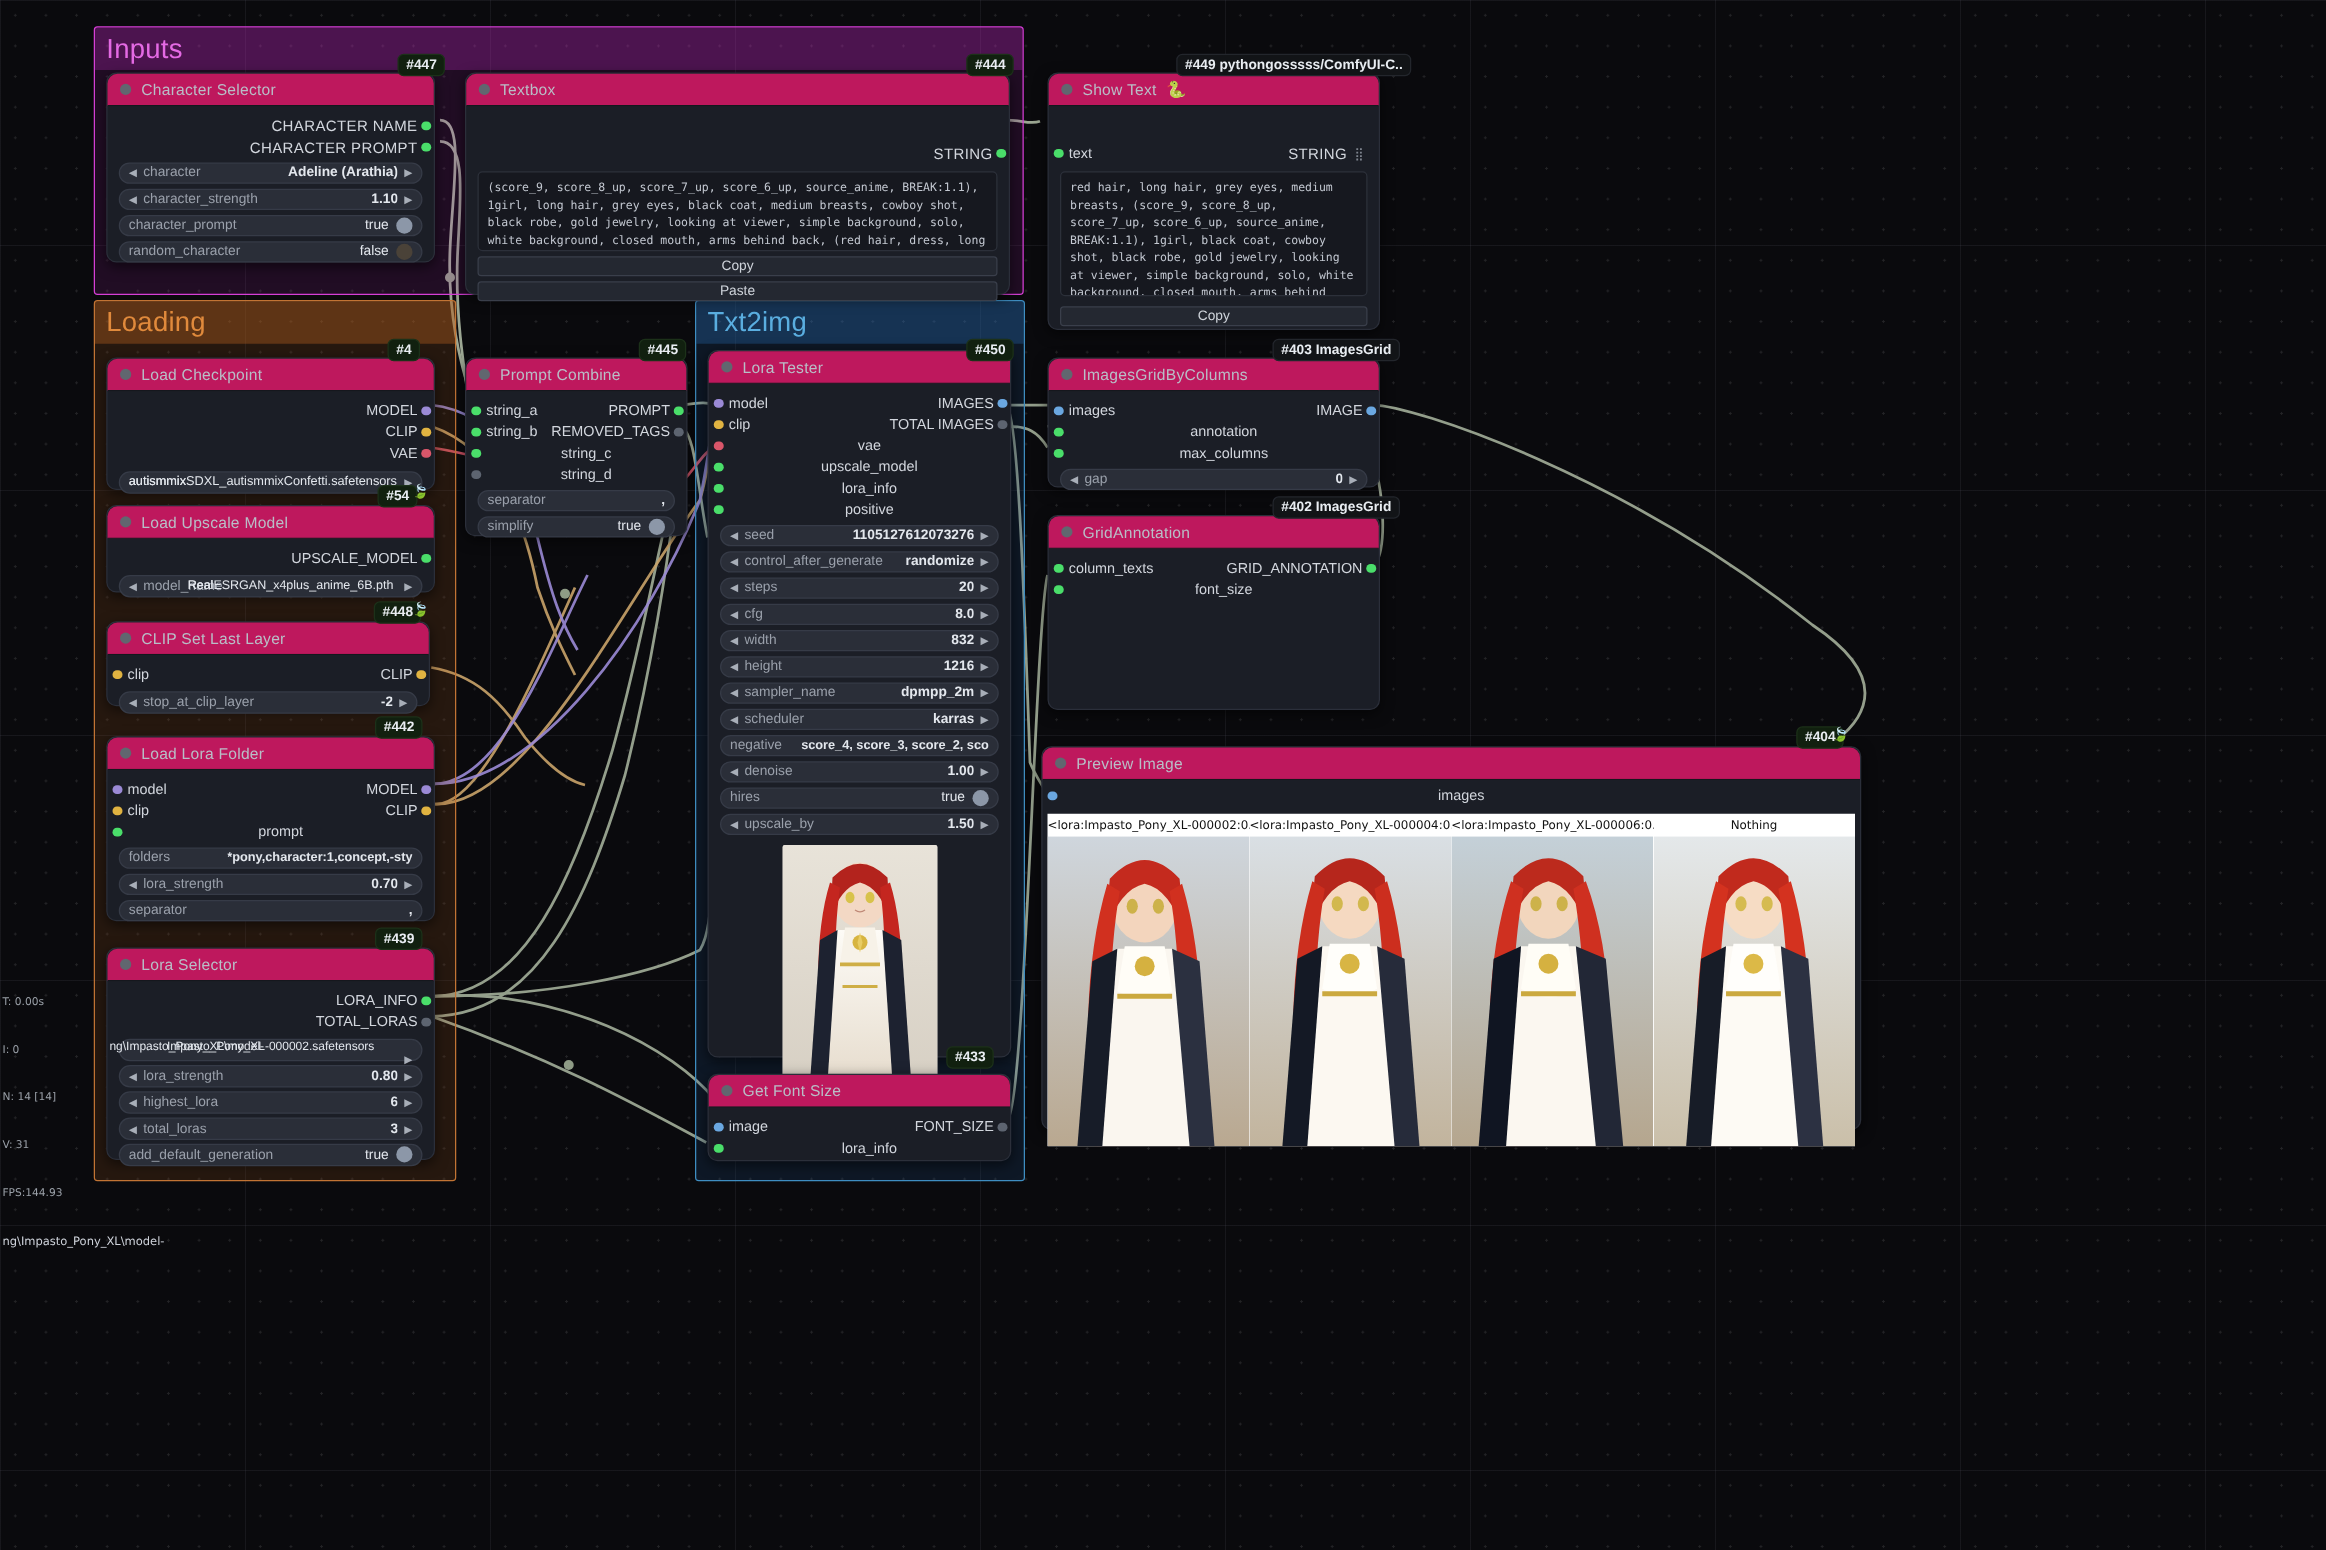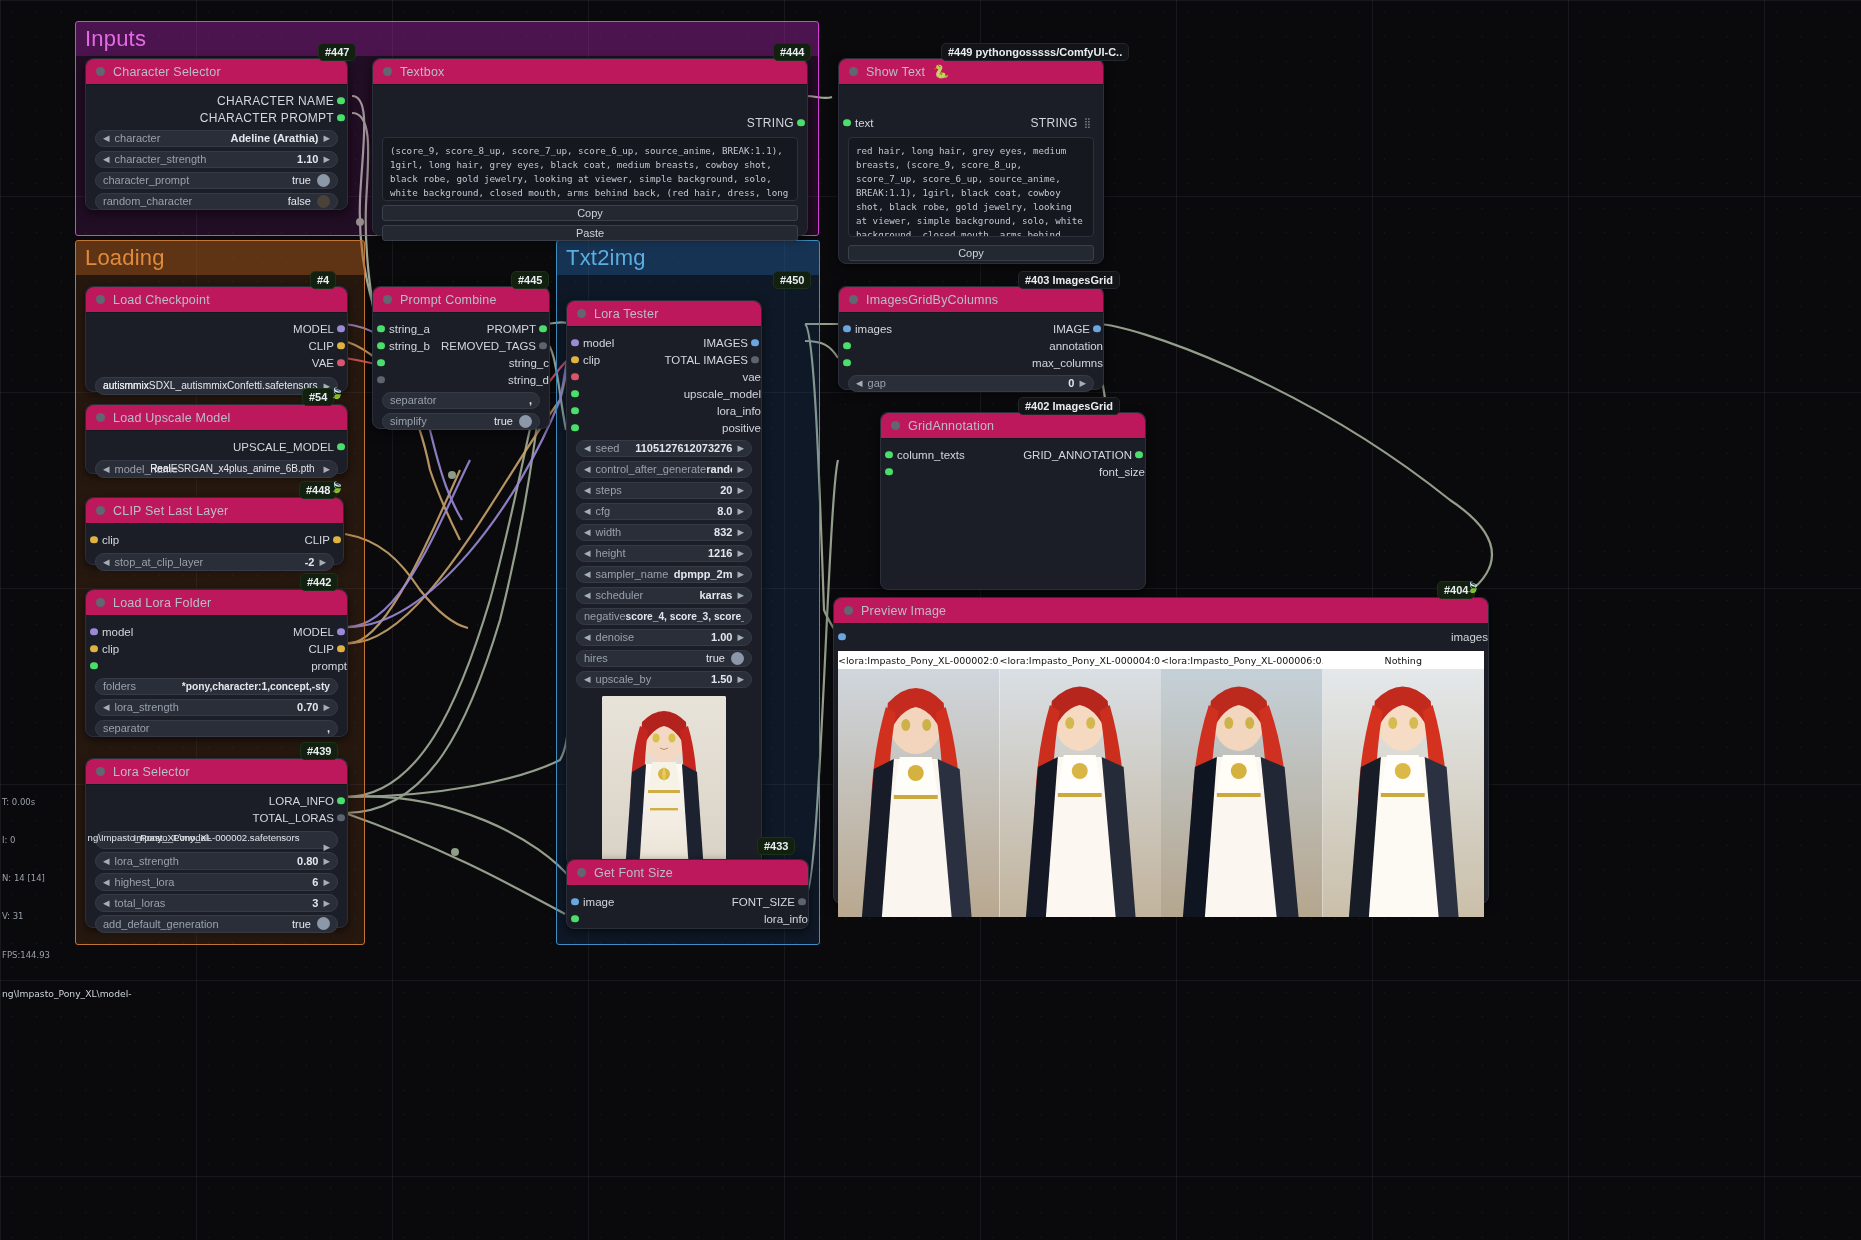--- a/index.html
+++ b/index.html
@@ -61,21 +61,21 @@
     position:absolute; font-size:11px; font-weight:bold; color:#e9edf2;
     background:#11200f; border:1px solid #1c3119; border-radius:5px;
     padding:2px 6px; white-space:nowrap; z-index:30;
   }
   .nid.plain { background:#121417; border-color:#23262c; }
 
   
   .ports { position:relative; }
   .prow { position:relative; height:17px; display:flex; align-items:center; }
   .prow.out { justify-content:flex-end; padding-right:13px; }
-  .prow.in  { justify-content:flex-end; padding-left:16px; }
+  .prow.in  { justify-content:center; padding-left:16px; }
   .plabel { font-size:11.5px; color:#d2d6dd; white-space:nowrap; }
   .plabel.big { font-size:12px; letter-spacing:.3px; }
   .pdot {
     position:absolute; width:7.5px; height:7.5px; border-radius:50%;
     top:50%; transform:translateY(-50%);
   }
   .pdot.r { right:2.5px; }
   .pdot.l { left:4px; }
   .c-green{background:#4ade6a;} .c-purple{background:#9b8ad6;}
   .c-yellow{background:#e0b341;} .c-red{background:#d9566a;}
@@ -513,21 +513,21 @@
       </div>
       <div class="wrow">
         <span class="wname">simplify</span>
         <span class="wval norm">true</span>
         <span class="toggle"></span>
       </div>
     </div>
   </div>
 
   <div class="nid" style="left:773px; top:271px;">#450</div>
-  <div class="node" style="left:566px; top:300px; width:196px; height:566px;">
+  <div class="node" style="left:566px; top:280px; width:243px; height:566px;">
     <div class="title">
       <span class="dot"></span>
       <span class="tname">Lora Tester</span>
     </div>
     <div class="body">
       <div style="position:relative; height:17px;">
         <div class="prow in" style="position:absolute; left:0; top:0;">
           <span class="pdot l c-purple"></span>
           <span class="plabel">model</span>
         </div>
@@ -718,21 +718,21 @@
       <div class="wrow">
         <span class="arrow l">◀</span>
         <span class="wname">gap</span>
         <span class="wval">0</span>
         <span class="arrow r">▶</span>
       </div>
     </div>
   </div>
 
   <div class="nid plain" style="left:1018px; top:397px;">#402 ImagesGrid</div>
-  <div class="node" style="left:838px; top:412px; width:266px; height:178px;margin-left:42px;">
+  <div class="node" style="left:838px; top:412px; width:266px; height:156px;">
     <div class="title">
       <span class="dot"></span>
       <span class="tname">GridAnnotation</span>
     </div>
     <div class="body">
       <div style="position:relative; height:17px;">
         <div class="prow in" style="position:absolute; left:0; top:0;">
           <span class="pdot l c-green"></span>
           <span class="plabel">column_texts</span>
         </div>

